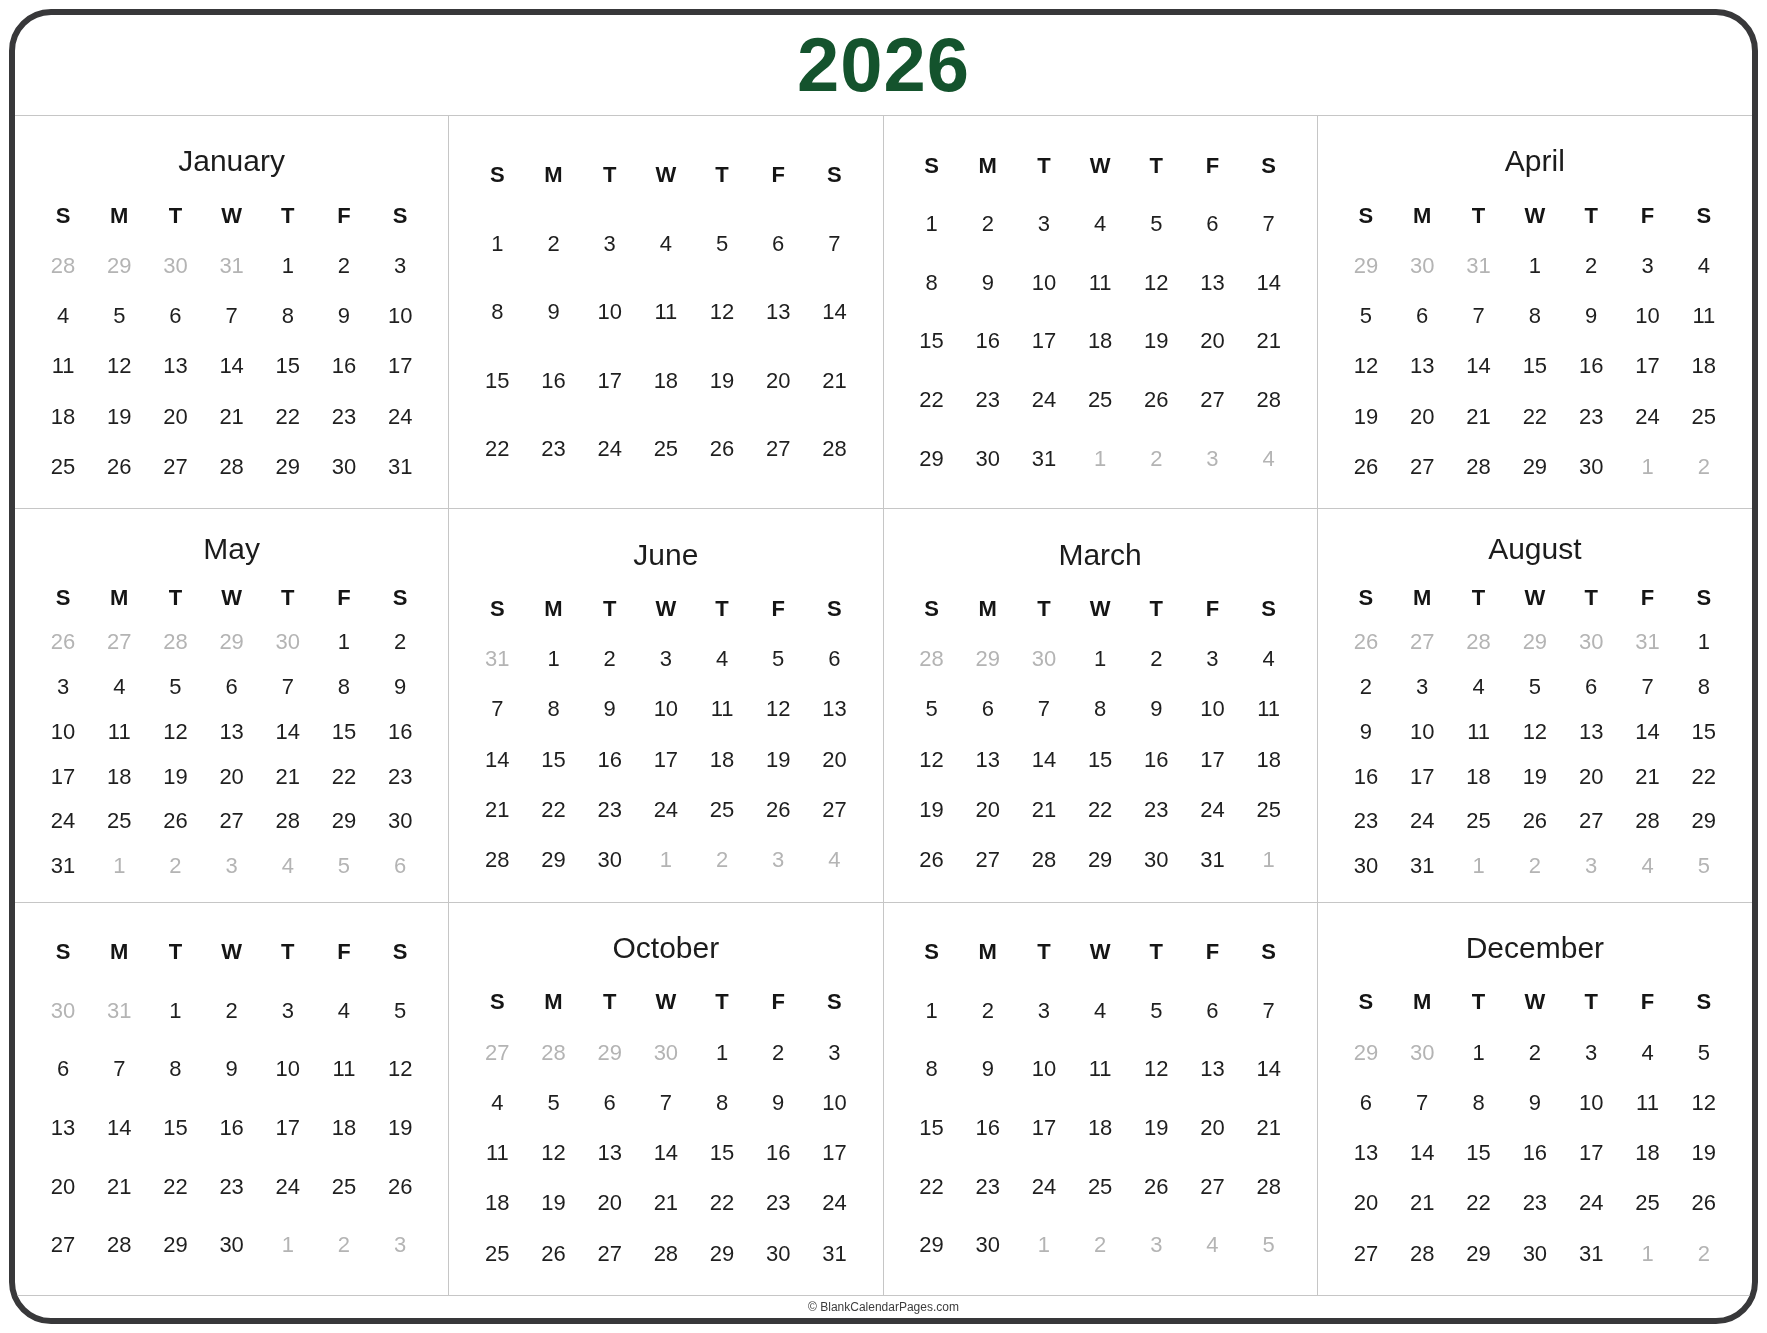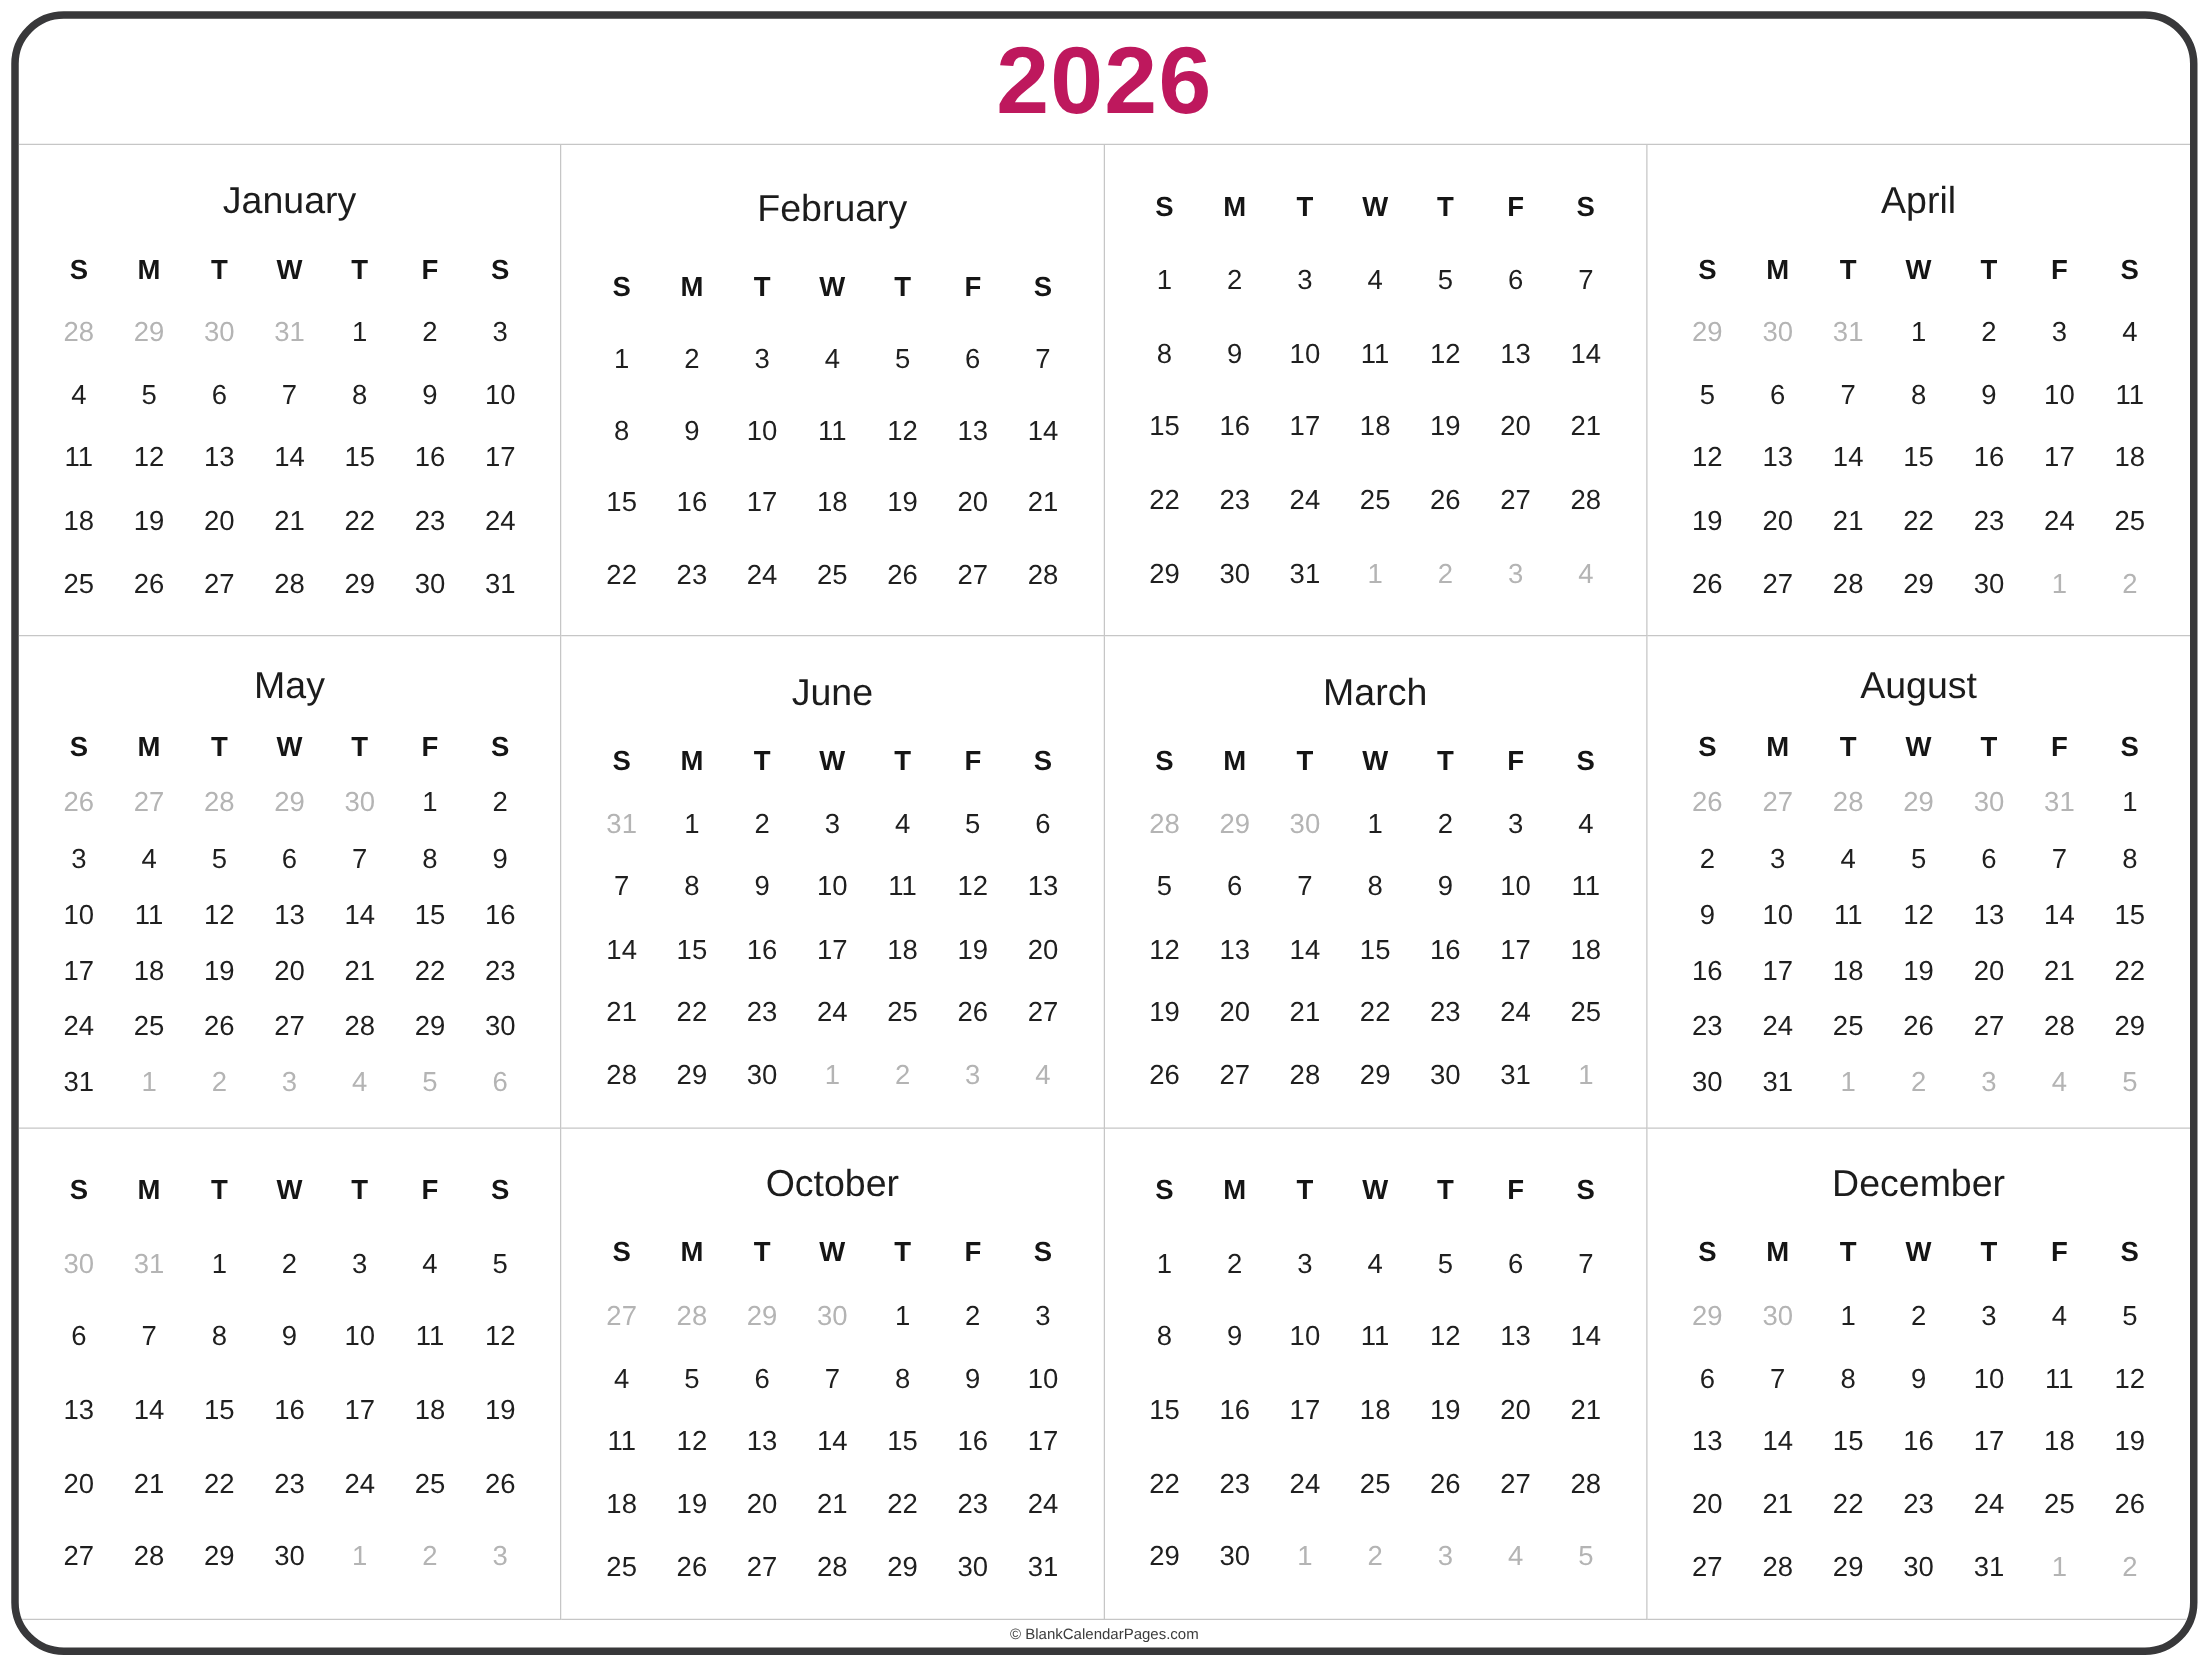--- a/index.html
+++ b/index.html
@@ -29,21 +29,21 @@
     height: 100px;
     flex: 0 0 auto;
     display: flex;
     align-items: center;
     justify-content: center;
     border-bottom: 1px solid #c6c6c6;
   }
   .year-title {
     font-size: 76px;
     font-weight: 700;
-    color: #be185d;
+    color: #14532d;
     letter-spacing: 1px;
     line-height: 1;
   }
   .months-grid {
     flex: 1 1 auto;
     display: grid;
     grid-template-columns: repeat(4, 1fr);
     grid-template-rows: repeat(3, 1fr);
   }
   .month {
@@ -158,21 +158,20 @@
             <span class="day">26</span>
             <span class="day">27</span>
             <span class="day">28</span>
             <span class="day">29</span>
             <span class="day">30</span>
             <span class="day">31</span>
           </div>
         </div>
 
   <div class="month">
-    <div class="month-title">February</div>
     <div class="dow-row">
             <span class="dow">S</span>
             <span class="dow">M</span>
             <span class="dow">T</span>
             <span class="dow">W</span>
             <span class="dow">T</span>
             <span class="dow">F</span>
             <span class="dow">S</span>
           </div>
   <div class="week-row">

